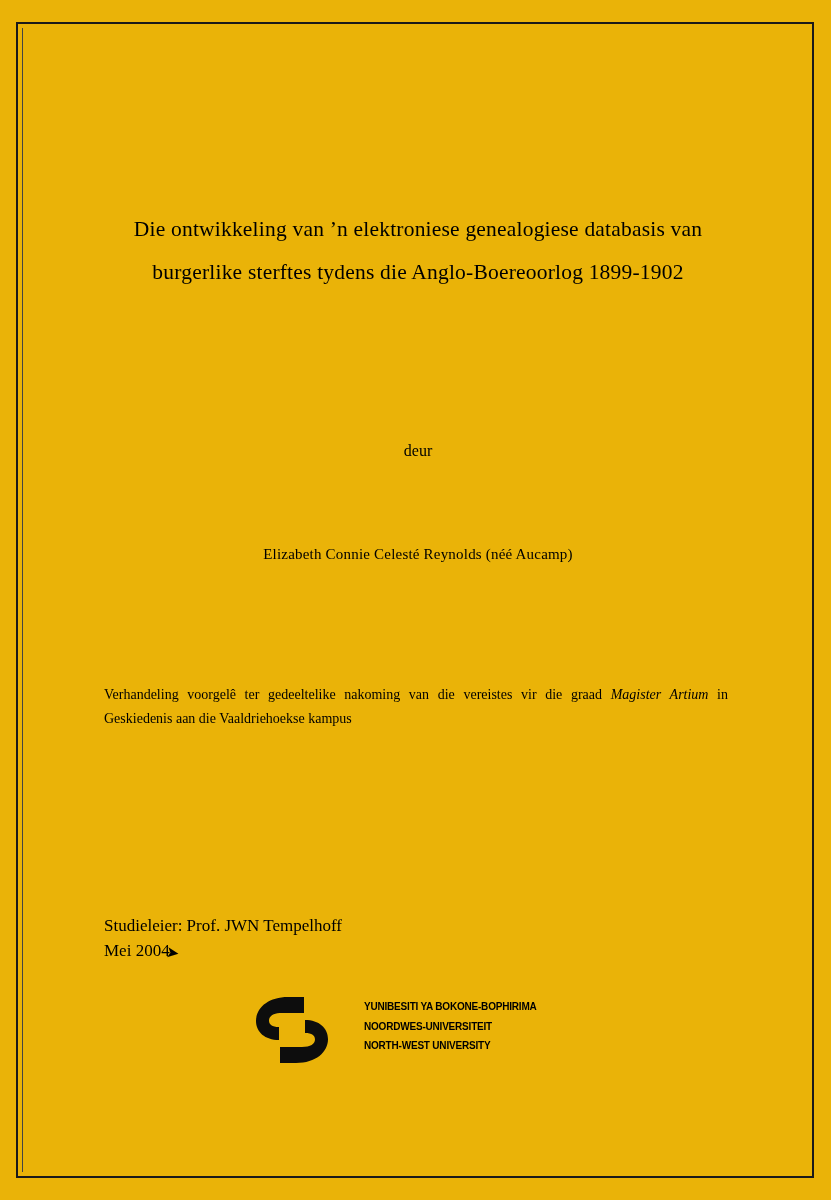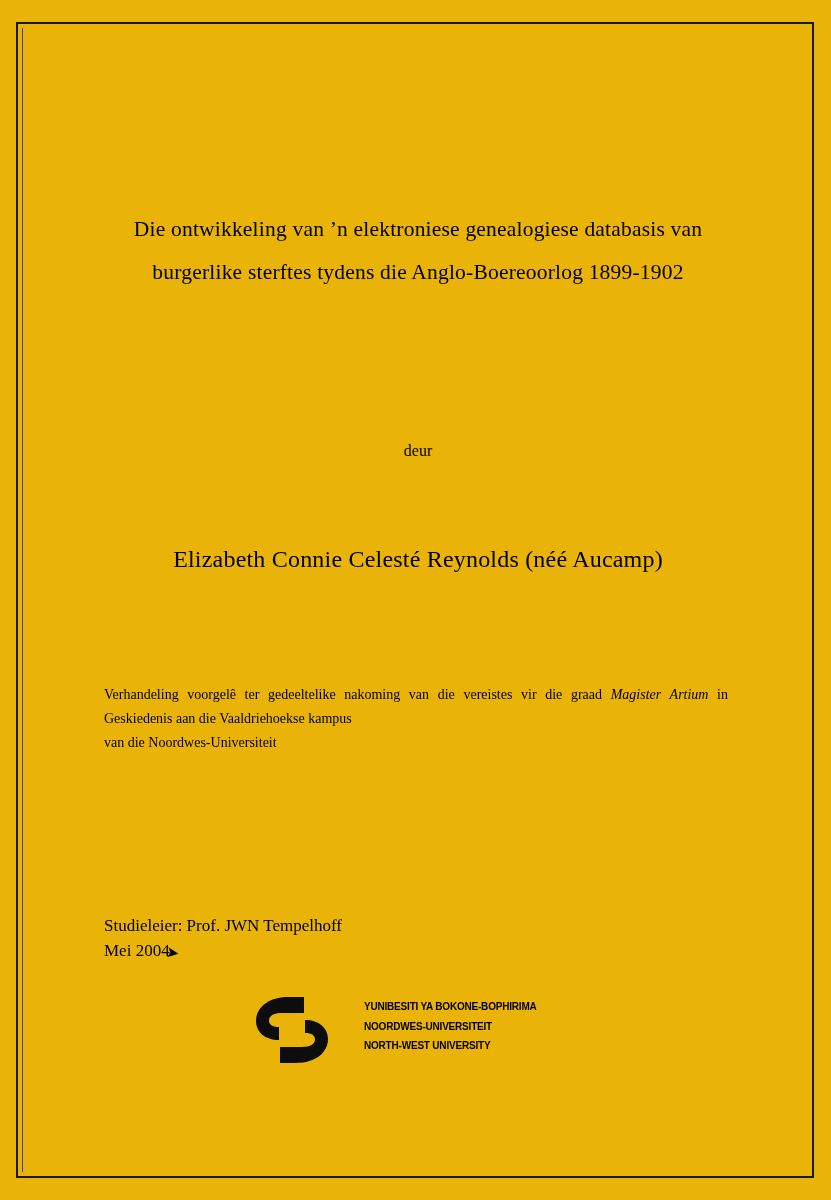--- a/index.html
+++ b/index.html
@@ -69,21 +69,21 @@
     text-align: center;
     font-size: 16px;
   }
 
   .author {
     position: absolute;
     top: 518px;
     left: 0;
     width: 636px;
     text-align: center;
-    font-size: 24px;
+    font-size: 15px;
     letter-spacing: 0.2px;
   }
 
   .statement {
     position: absolute;
     top: 655px;
     left: 4px;
     width: 624px;
     font-size: 14px;
     line-height: 24px;
@@ -157,21 +157,20 @@
       <div class="title-line">Die ontwikkeling van ’n elektroniese genealogiese databasis van</div>
       <div class="title-line">burgerlike sterftes tydens die Anglo-Boereoorlog 1899-1902</div>
     </div>
 
     <div class="by-word">deur</div>
 
     <div class="author">Elizabeth Connie Celesté Reynolds (néé Aucamp)</div>
 
     <div class="statement">
       <div class="just"><span>Verhandeling voorgelê ter gedeeltelike nakoming van die vereistes vir die graad </span><span class="ital">Magister Artium</span><span> in Geskiedenis aan die Vaaldriehoekse kampus</span></div>
-      <div>van die Noordwes-Universiteit</div>
     </div>
 
     <div class="supervisor">
       <div>Studieleier: Prof. JWN Tempelhoff</div>
       <div class="date-line"><span>Mei 2004</span><span class="tick">➤</span></div>
     </div>
 
     <div class="logo">
       <div class="logo-mark">
         <svg width="110" height="70" viewBox="0 0 110 70" xmlns="http://www.w3.org/2000/svg">

